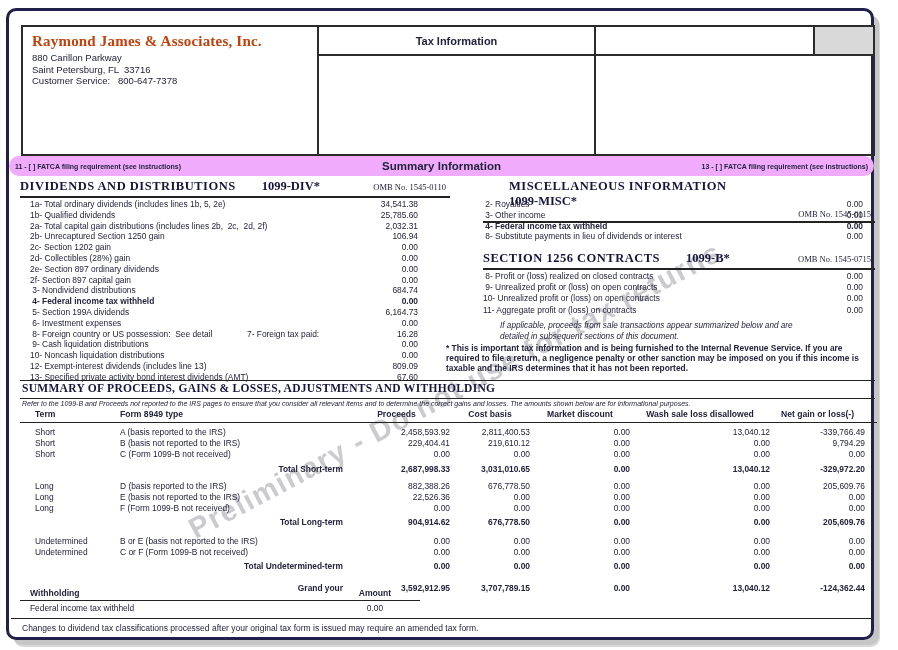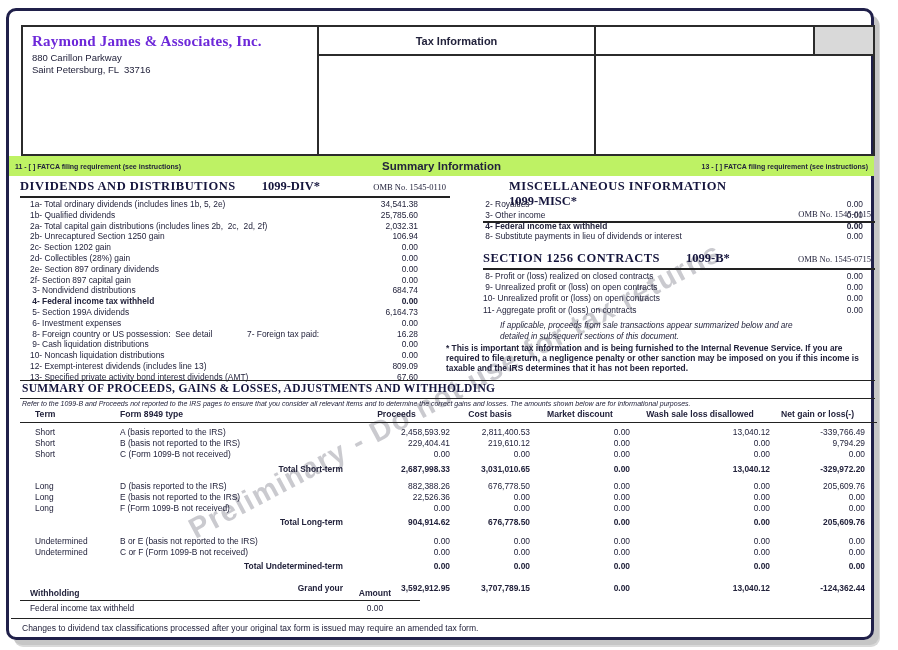--- a/index.html
+++ b/index.html
@@ -17,33 +17,33 @@
                display:flex; align-items:center; justify-content:center;
                transform:rotate(-28deg); font-size:29px; font-weight:600;
                letter-spacing:1.5px; color:rgba(115,115,130,0.38); white-space:nowrap; }
 
   .z2 { z-index:2; }
 
   
   .bx { border:2px solid #2b2b2b; background:transparent; }
   #payer-box   { left:21px;  top:25px; width:298px; height:131px; padding:6px 9px; }
   #payer-name  { font-family:"Liberation Serif", serif; font-weight:bold; font-size:15px;
-                 color:#6d28d9; letter-spacing:0.2px; margin-bottom:2px; }
+                 color:#c2410c; letter-spacing:0.2px; margin-bottom:2px; }
   .payer-line  { font-size:9.5px; line-height:11.5px; white-space:pre; }
   #taxinfo-cell { left:317px; top:25px; width:279px; height:31px;
                   display:flex; align-items:center; justify-content:center;
                   font-weight:bold; font-size:11px; }
   #blank-cell  { left:594px; top:25px; width:221px; height:31px; }
   #gray-cell   { left:813px; top:25px; width:62px;  height:31px; background:#d9d9d9; }
   #mid-box     { left:317px; top:54px; width:279px; height:102px; }
   #right-box   { left:594px; top:54px; width:281px; height:102px; }
 
   
-  #band { left:9px; top:156px; width:865px; height:20px; background:#bef264;
-          display:flex; align-items:center; padding:0 6px; }
+  #band { left:9px; top:156px; width:865px; height:20px; background:#f0abfc;
+          display:flex; align-items:center; padding:0 6px;border-radius:10px; }
   .fatca { font-size:7px; font-weight:bold; white-space:pre; flex:1; }
   .fatca.right { text-align:right; }
   #band-title { flex:none; font-size:11.5px; font-weight:bold; }
 
   
   .sec-head { display:flex; align-items:baseline; border-bottom:2px solid #222;
               padding-bottom:2px; font-family:"Liberation Serif", serif; }
   .sec-title { font-weight:bold; font-size:12.5px; letter-spacing:0.5px; color:#15153d; }
   .sec-form  { font-weight:bold; font-size:12.5px; margin-left:26px; color:#15153d; }
   .sec-omb   { font-size:8.5px; margin-left:auto; padding-right:4px; }
@@ -108,20 +108,21 @@
 </head>
 <body>
 
 <div class="abs" id="doc-frame"></div>
 <div class="abs" id="watermark">Preliminary - Do not use for tax returns</div>
 
 <div class="abs bx z2" id="payer-box">
   <div id="payer-name">Raymond James &amp; Associates, Inc.</div>
   <div class="payer-line">880 Carillon Parkway</div>
   <div class="payer-line">Saint Petersburg, FL  33716</div>
+  <div class="payer-line">Customer Service:   800-647-7378</div>
 </div>
 
 <div class="abs bx z2" id="taxinfo-cell">
   <span>Tax Information</span>
 </div>
 <div class="abs bx z2" id="blank-cell"></div>
 <div class="abs bx z2" id="gray-cell"></div>
 <div class="abs bx z2" id="mid-box"></div>
 <div class="abs bx z2" id="right-box"></div>
 

